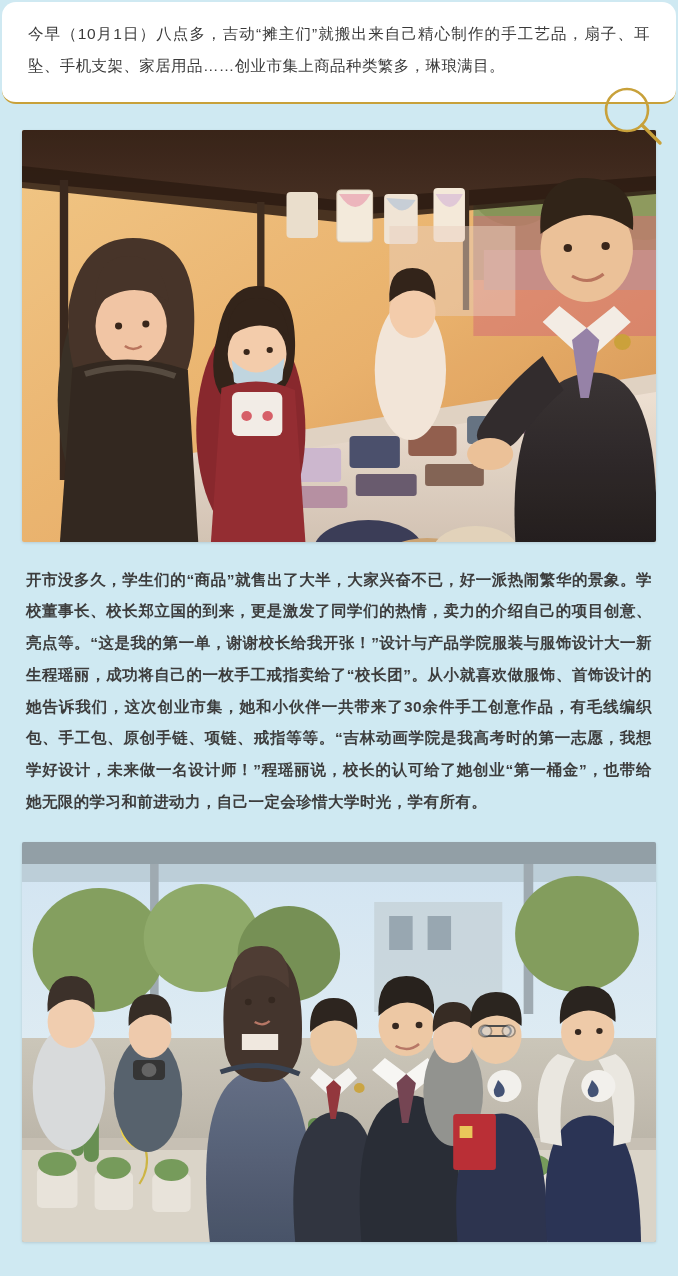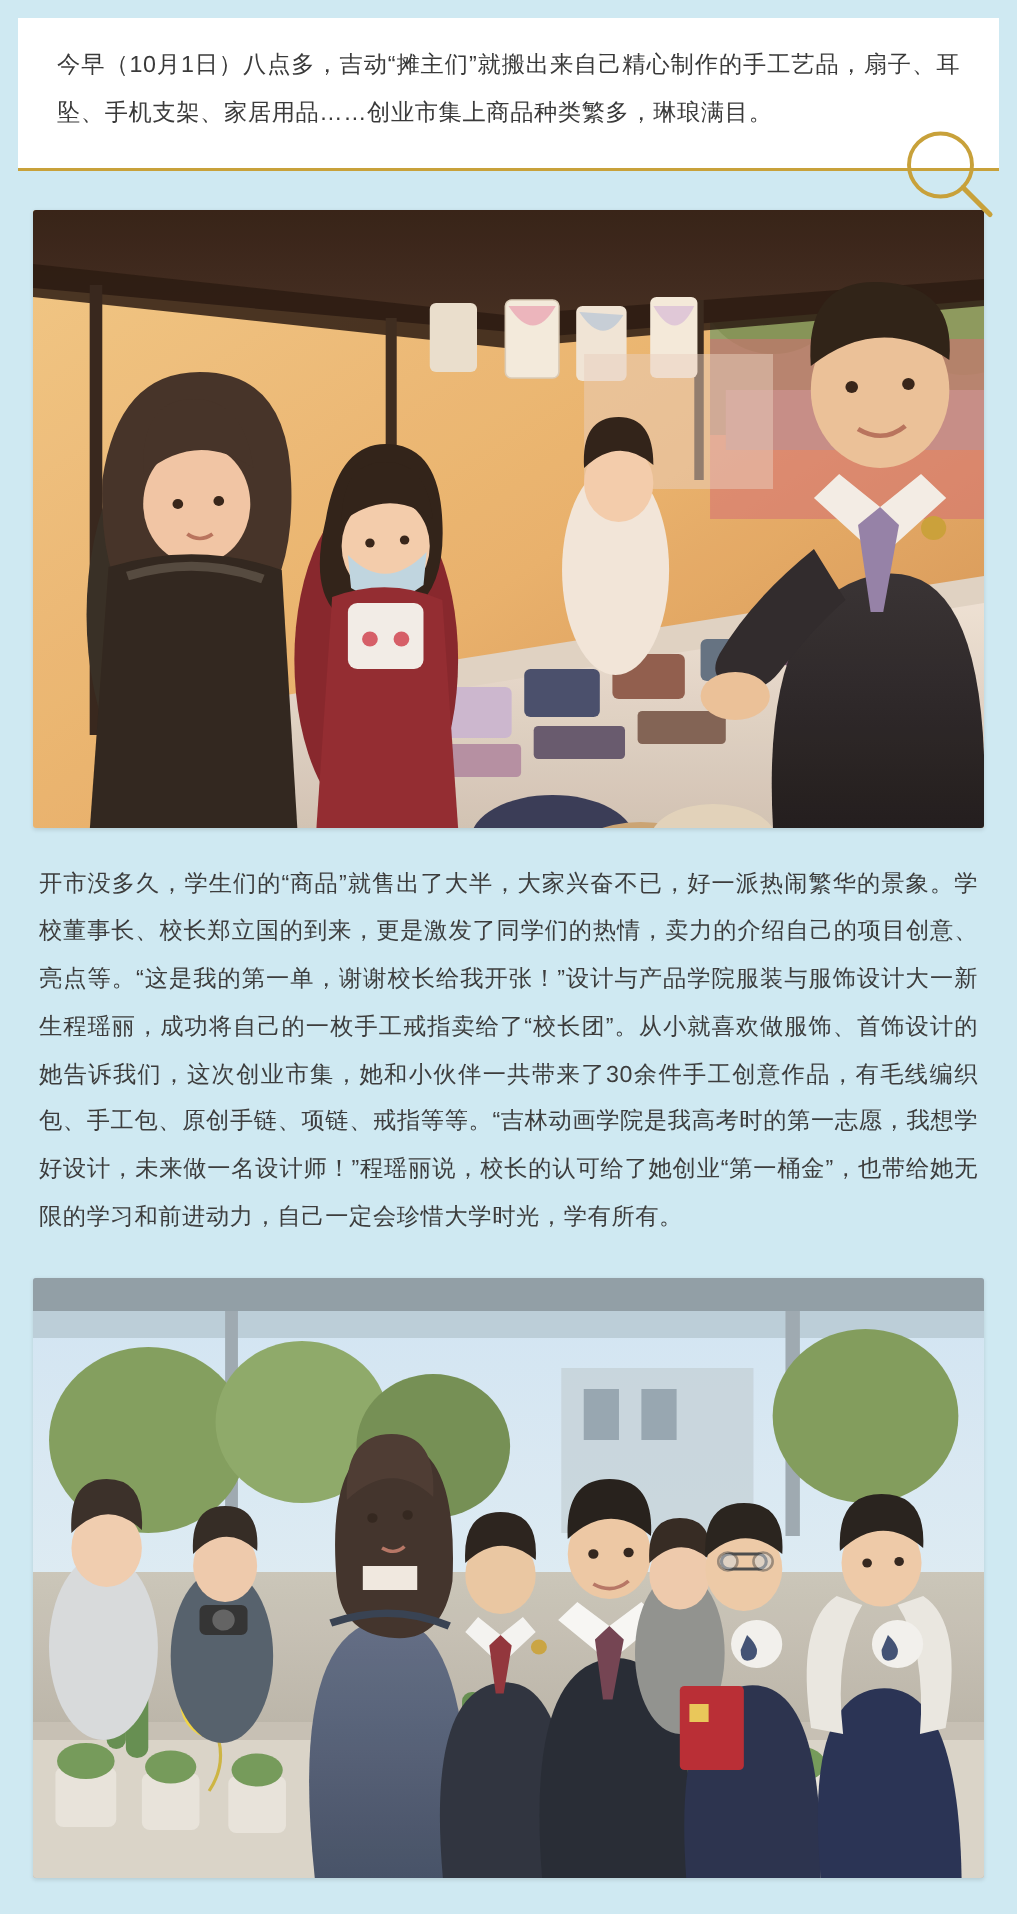--- a/index.html
+++ b/index.html
@@ -16,25 +16,26 @@
     width: 678px;
     min-height: 1276px;
     background: #cfe9f2;
     position: relative;
     overflow: hidden;
   }
 
   
   .lead-card {
     background: #ffffff;
-    margin: 12px;
+    margin: 2px;
     padding: 16px 26px 20px 26px;
     border-bottom: 2px solid #c8a13a;
     position: relative;
     z-index: 2;
+    border-radius: 14px;
   }
   .lead-text {
     font-size: 15.5px;
     line-height: 2.05;
     color: #3a3a3a;
     letter-spacing: 0.4px;
     text-align: justify;
     margin: 0;
   }
 
@@ -70,20 +71,21 @@
 
   .body-text {
     font-size: 15.5px;
     line-height: 2.05;
     color: #3d3d3d;
     letter-spacing: 0.4px;
     text-align: justify;
     margin: 22px 0 12px 0;
     text-indent: 0;
     padding: 0 4px;
+    font-weight: bold;
   }
 </style>
 </head>
 <body>
 
 <div class="page">
 
   <div class="lead-card">
     <p class="lead-text">今早（10月1日）八点多，吉动“摊主们”就搬出来自己精心制作的手工艺品，扇子、耳坠、手机支架、家居用品……创业市集上商品种类繁多，琳琅满目。</p>
   </div>

